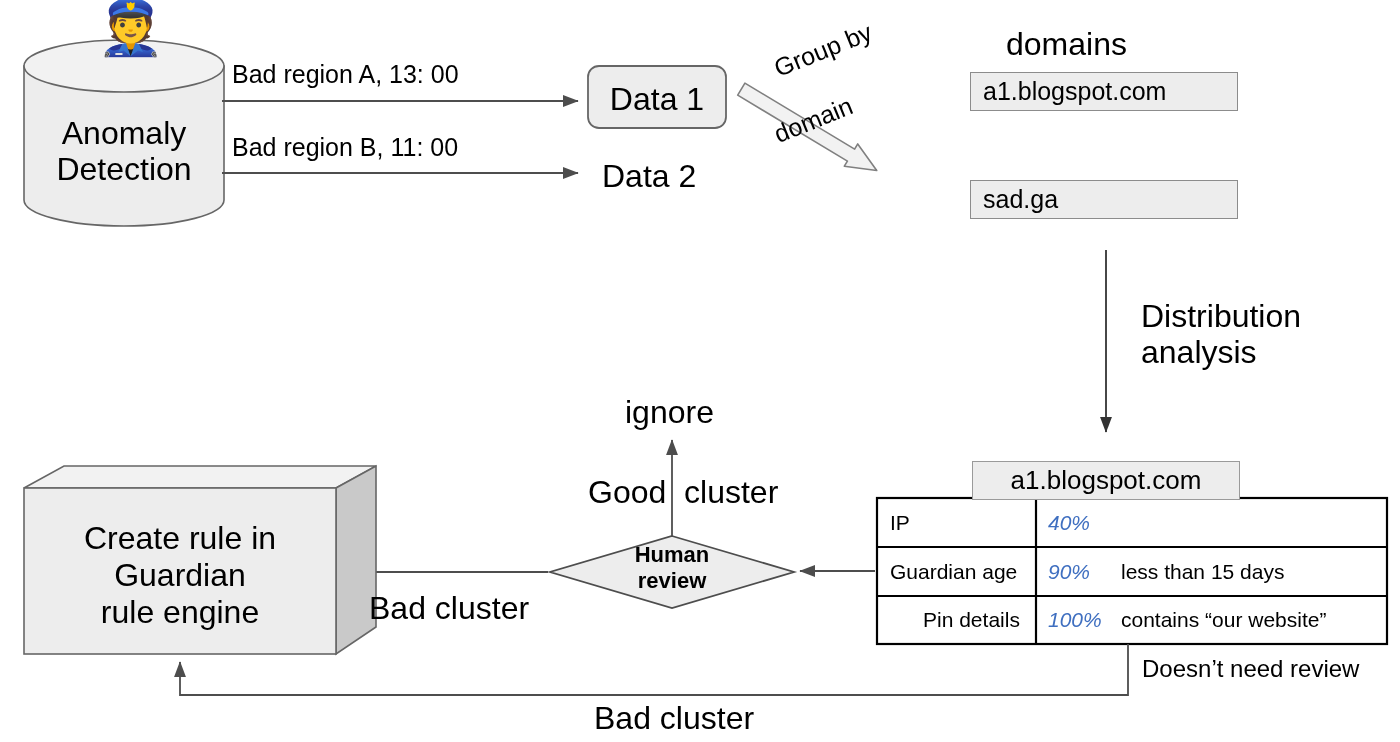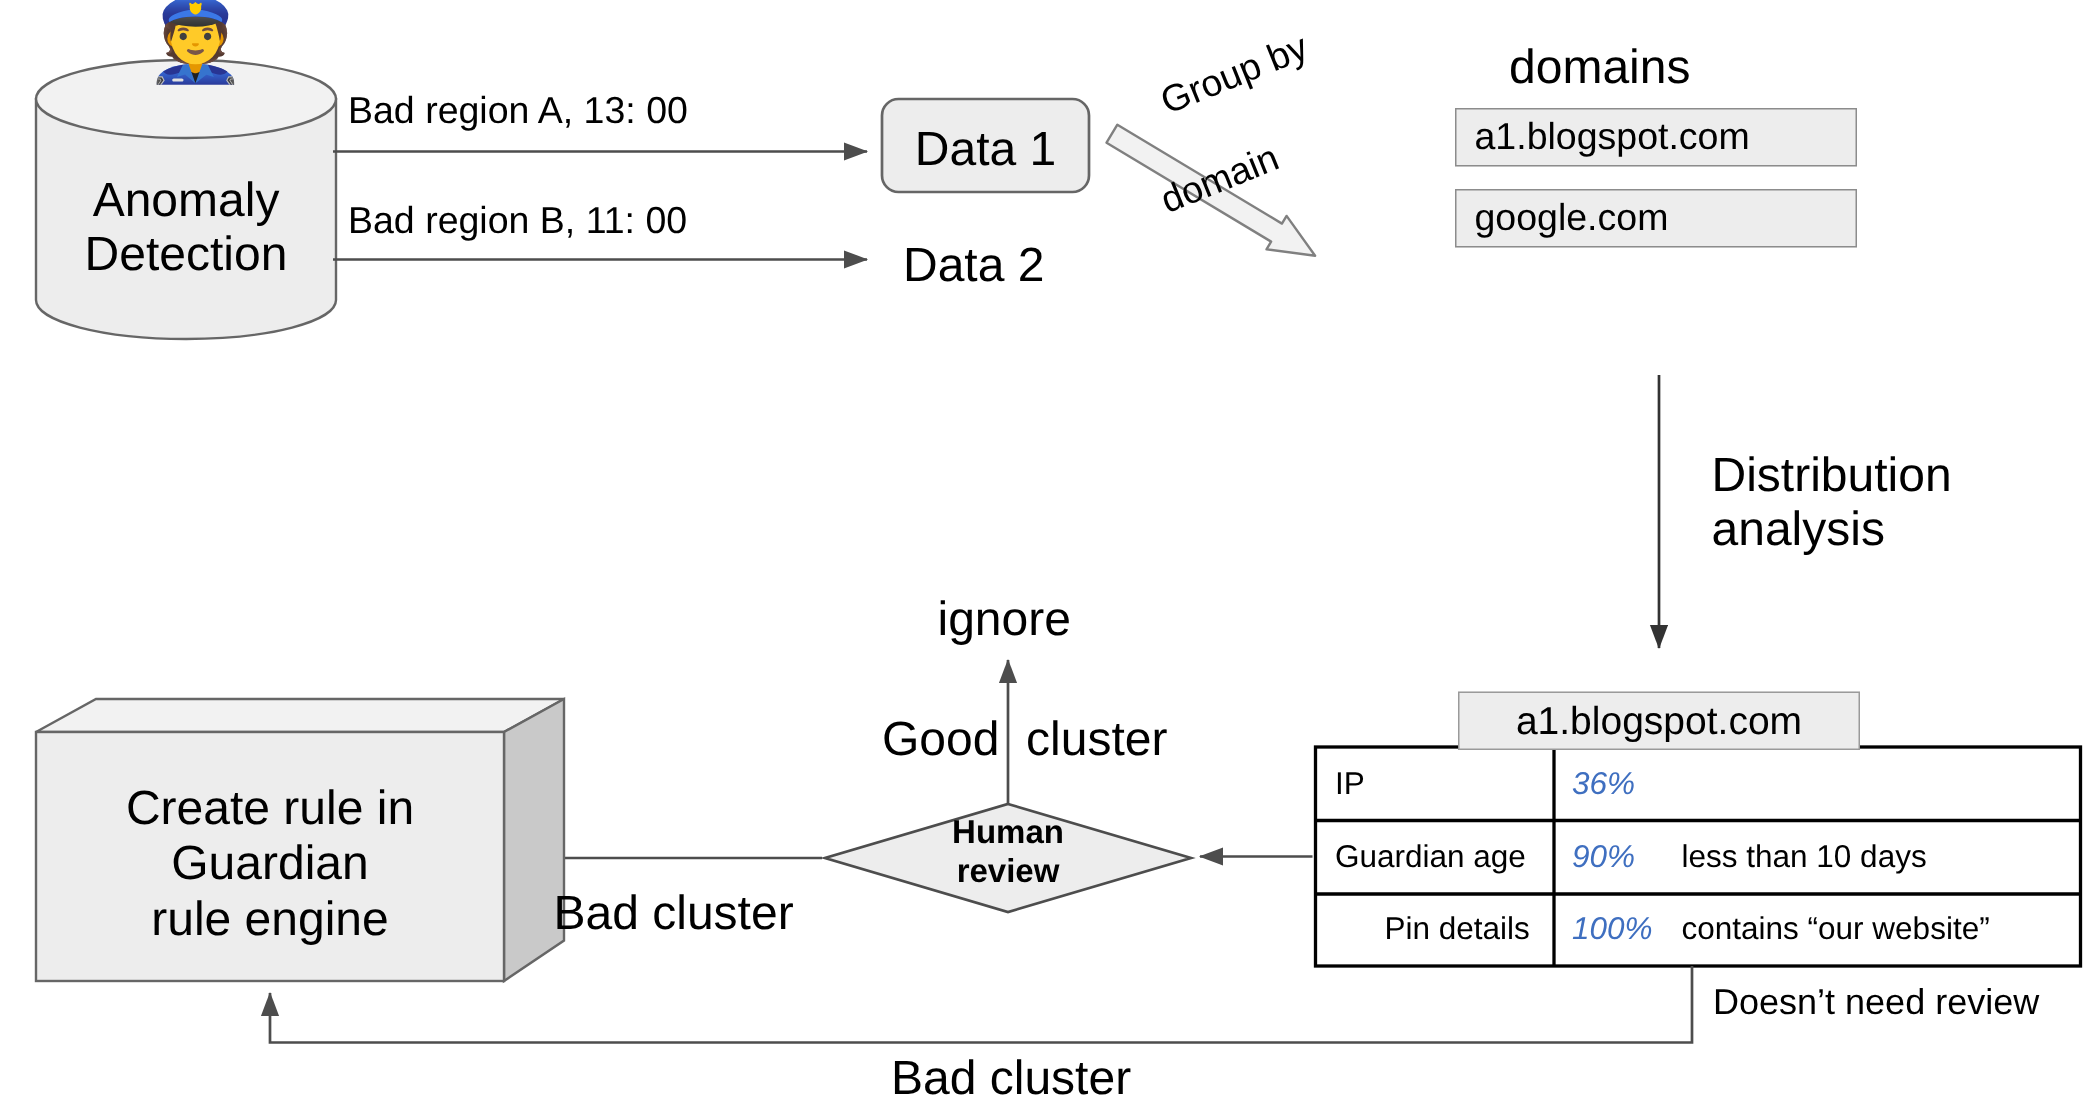--- a/index.html
+++ b/index.html
@@ -140,37 +140,37 @@
   <div class="txt t26" style="left:602px; top:158px;">Data 2</div>
 
   <div class="txt t25" style="left:770px; top:56px; transform:rotate(-22deg); transform-origin:left top;">Group by</div>
   <div class="txt t25" style="left:770px; top:122px; transform:rotate(-22deg); transform-origin:left top;">domain</div>
 
   <div class="txt t26" style="left:1006px; top:26px;">domains</div>
 
   <div class="domain-box" style="left:970px; top:72px; width:268px; height:39px;">
     <span>a1.blogspot.com</span>
   </div>
-  <div class="domain-box" style="left:970px; top:126px; width:268px; height:39px;">
-    <span>google.com</span>
+  <div class="domain-box" style="left:970px; top:180px; width:268px; height:39px;">
+    <span>sad.ga</span>
   </div>
 
   <div class="txt t26" style="left:1141px; top:298px;">Distribution</div>
   <div class="txt t26" style="left:1141px; top:334px;">analysis</div>
 
   <div class="tbl-head" style="left:972px; top:461px; width:268px; height:39px;">
     <span>a1.blogspot.com</span>
   </div>
 
   <div class="cell" style="left:890px; top:498px; width:140px; height:49px;">IP</div>
-  <div class="cell pct" style="left:1048px; top:498px; width:70px; height:49px;">36%</div>
+  <div class="cell pct" style="left:1048px; top:498px; width:70px; height:49px;">40%</div>
 
   <div class="cell" style="left:890px; top:547px; width:140px; height:49px;">Guardian age</div>
   <div class="cell pct" style="left:1048px; top:547px; width:70px; height:49px;">90%</div>
-  <div class="cell" style="left:1121px; top:547px; width:260px; height:49px;">less than 10 days</div>
+  <div class="cell" style="left:1121px; top:547px; width:260px; height:49px;">less than 15 days</div>
 
   <div class="cell" style="left:890px; top:596px; width:140px; height:48px;margin-left:33px;">Pin details</div>
   <div class="cell pct" style="left:1048px; top:596px; width:70px; height:48px;">100%</div>
   <div class="cell" style="left:1121px; top:596px; width:262px; height:48px;">contains “our website”</div>
 
   <div class="txt t26" style="left:625px; top:394px;">ignore</div>
   <div class="txt t26" style="left:588px; top:474px;">Good  cluster</div>
   <div class="txt t22 center" style="left:602px; top:542px; width:140px;">Human</div>
   <div class="txt t22 center" style="left:602px; top:568px; width:140px;">review</div>
   <div class="txt t26" style="left:369px; top:590px;">Bad cluster</div>

